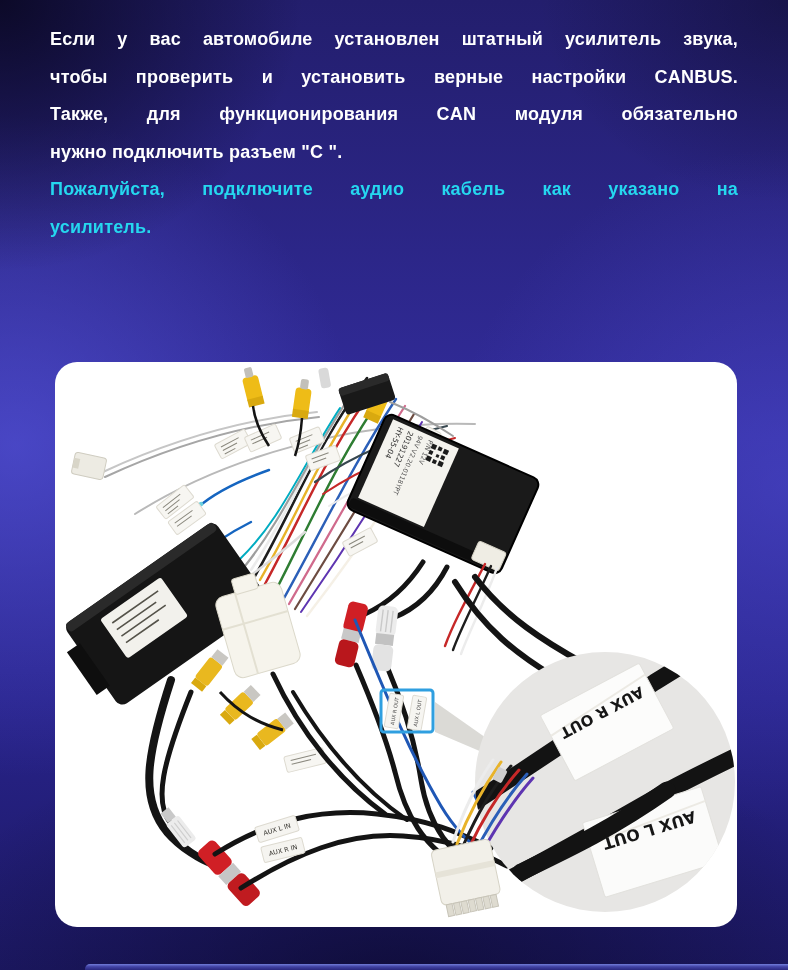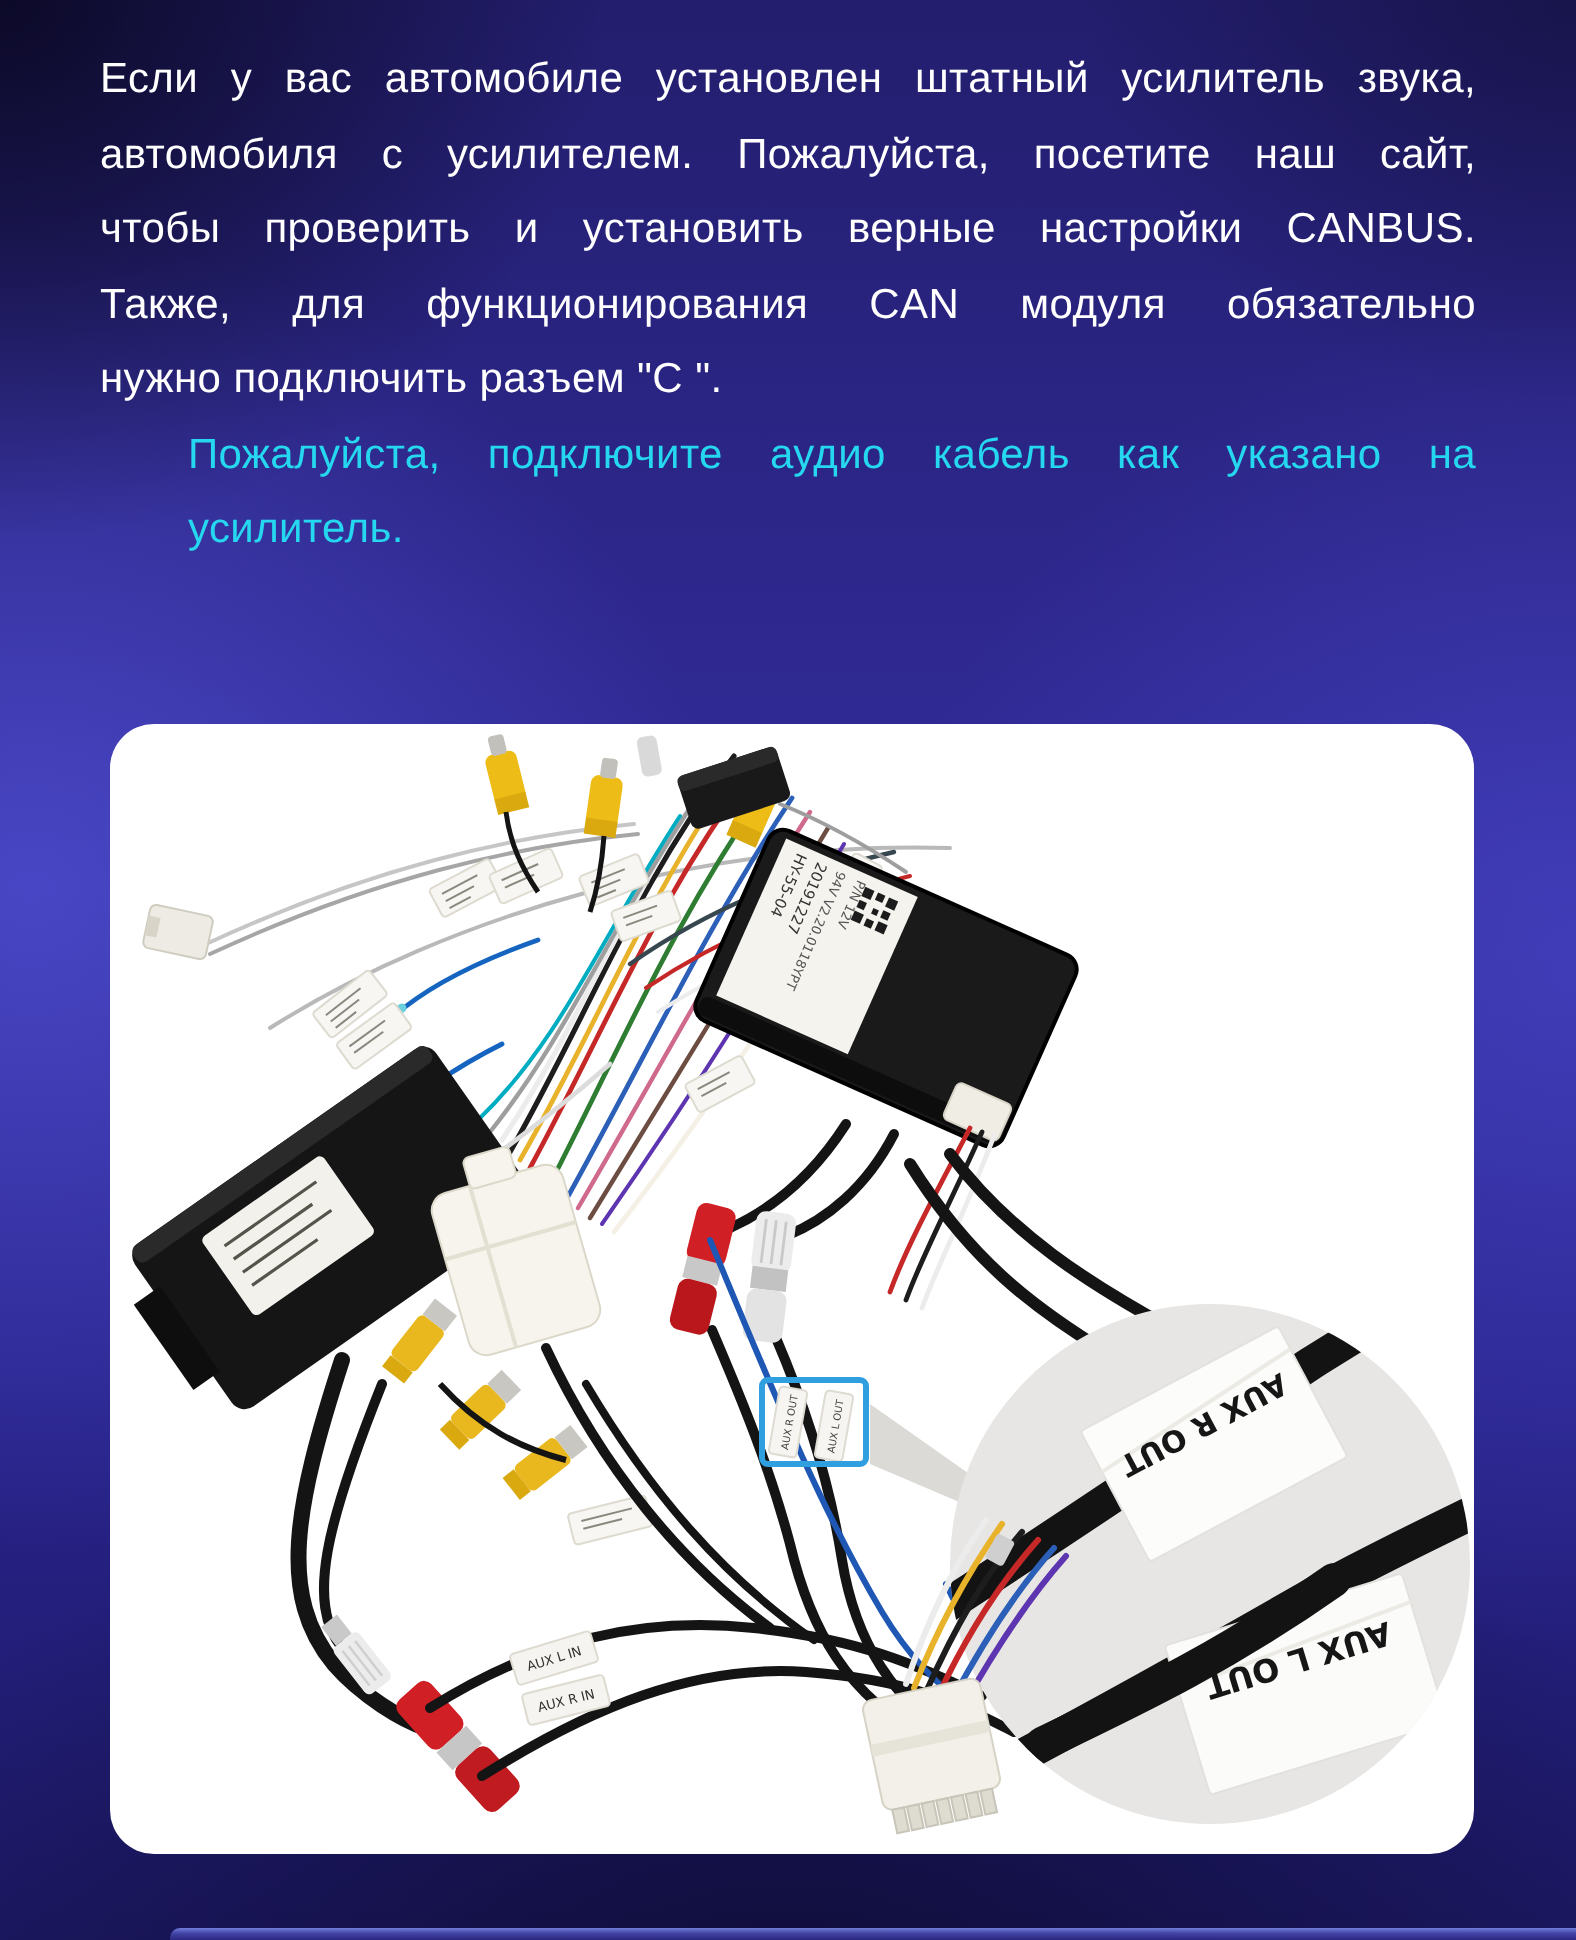--- a/index.html
+++ b/index.html
@@ -10,45 +10,44 @@
     background-image:
       radial-gradient(55% 40% at 0% 0%, rgba(8,6,28,.85), rgba(8,6,28,0) 70%),
       radial-gradient(45% 30% at 100% 0%, rgba(10,8,34,.45), rgba(10,8,34,0) 70%),
       radial-gradient(70% 55% at 2% 46%, rgba(88,88,224,.60), rgba(88,88,224,0) 62%),
       radial-gradient(75% 60% at 100% 50%, rgba(80,78,214,.50), rgba(80,78,214,0) 58%),
       radial-gradient(90% 40% at 50% 102%, rgba(10,8,40,.70), rgba(10,8,40,0) 70%),
       linear-gradient(180deg,#231e6d 0%,#322c9c 45%,#28238a 72%,#1d1966 100%);
   }
   .text-block{
     position:absolute;left:50px;top:21px;width:688px;
-    font-size:21px;line-height:37.5px;font-weight:normal;color:#ffffff;
+    font-size:18px;line-height:37.5px;font-weight:bold;color:#ffffff;
     letter-spacing:.2px;
   }
   .line{text-align:justify;}
   .line.stretch{text-align-last:justify;}
-  .line.cyan{color:#25d7ef;margin-left:44px;}
+  .line.cyan{color:#25d7ef;}
   .photo-panel{
     position:absolute;left:55px;top:362px;width:682px;height:565px;
     background:#ffffff;border-radius:22px;overflow:hidden;
   }
   .photo-panel svg{position:absolute;inset:0;width:100%;height:100%;}
   svg text{font-family:"DejaVu Sans",sans-serif;}
   .next-card{
     position:absolute;left:85px;right:0;bottom:0;height:6px;
     border-radius:5px 0 0 0;
     background:linear-gradient(180deg,#8290f2 0%,#4a4cb4 45%,#2d2b88 100%);
     opacity:.85;
   }
 </style>
 </head>
 <body>
 
 <div class="text-block">
   <div class="line stretch">Если у вас автомобиле установлен штатный усилитель звука,</div>
-  <div class="line stretch">автомобиля с усилителем. Пожалуйста, посетите наш сайт,</div>
   <div class="line stretch">чтобы проверить и установить верные настройки CANBUS.</div>
   <div class="line stretch">Также, для функционирования CAN модуля обязательно</div>
   <div class="line">нужно подключить разъем "C ".</div>
   <div class="line stretch cyan">Пожалуйста, подключите аудио кабель как указано на</div>
   <div class="line cyan">усилитель.</div>
 </div>
 
 <div class="photo-panel">
 <svg viewBox="0 0 682 565">
   <defs>

